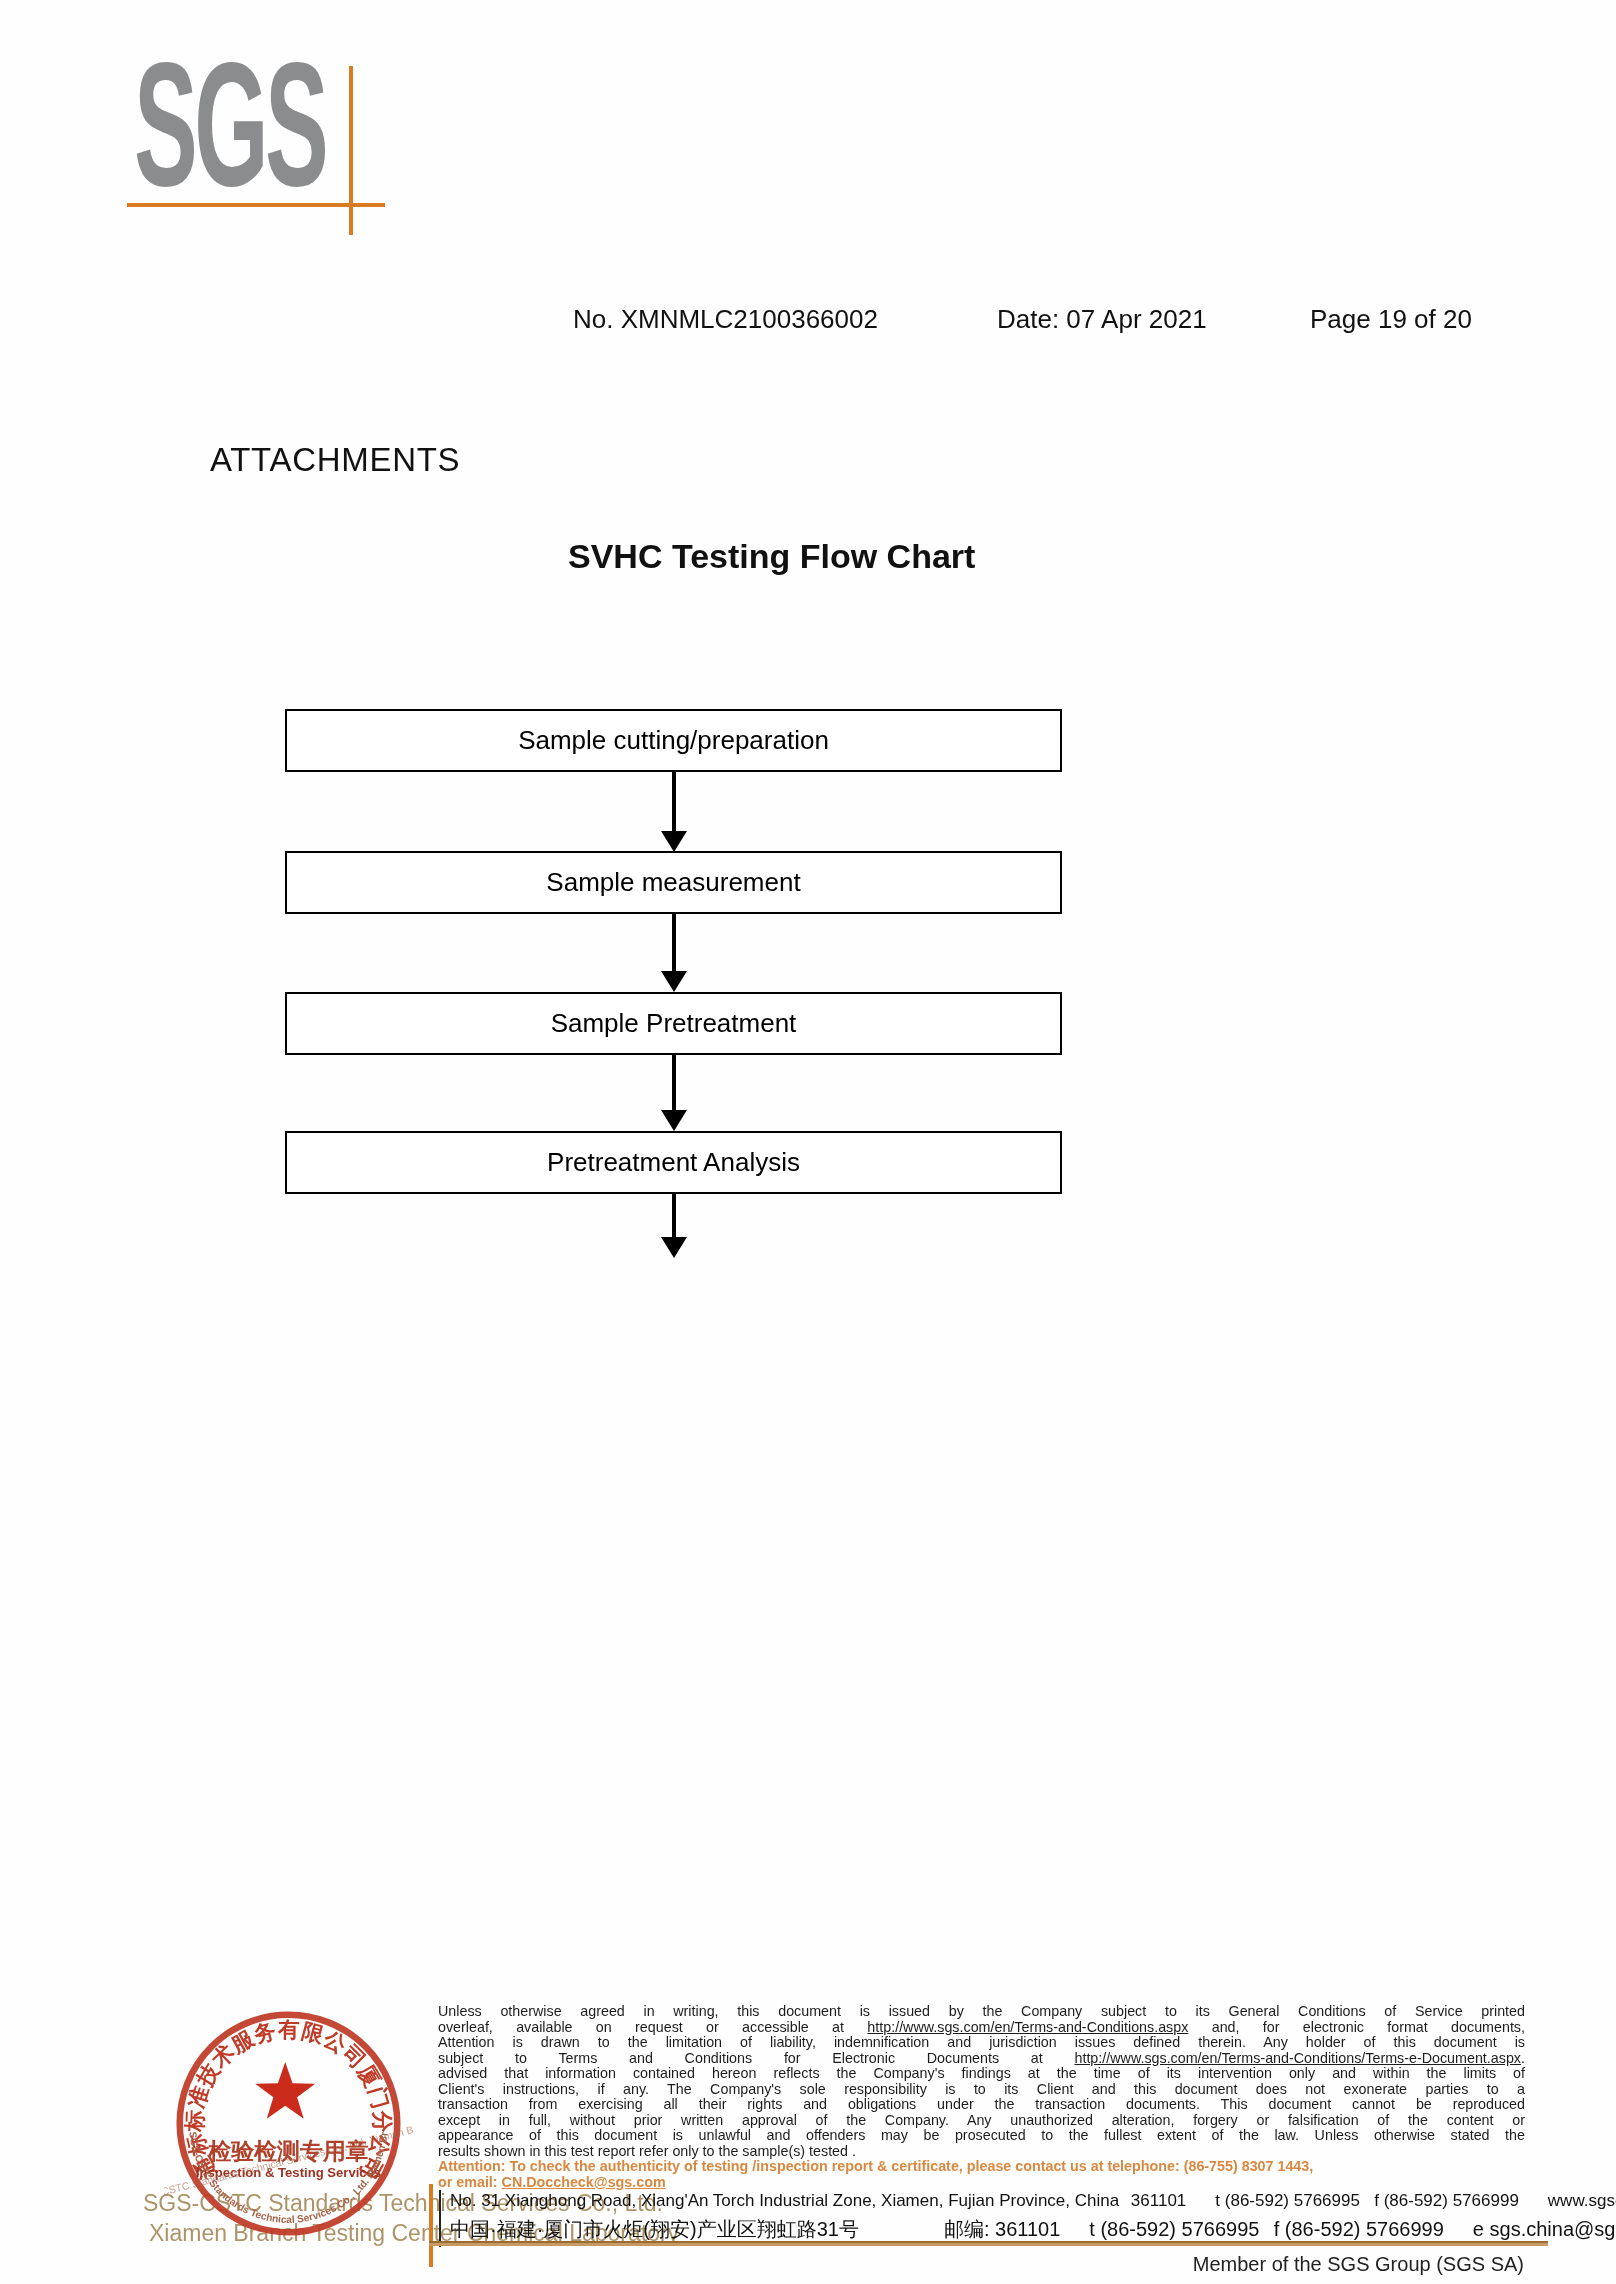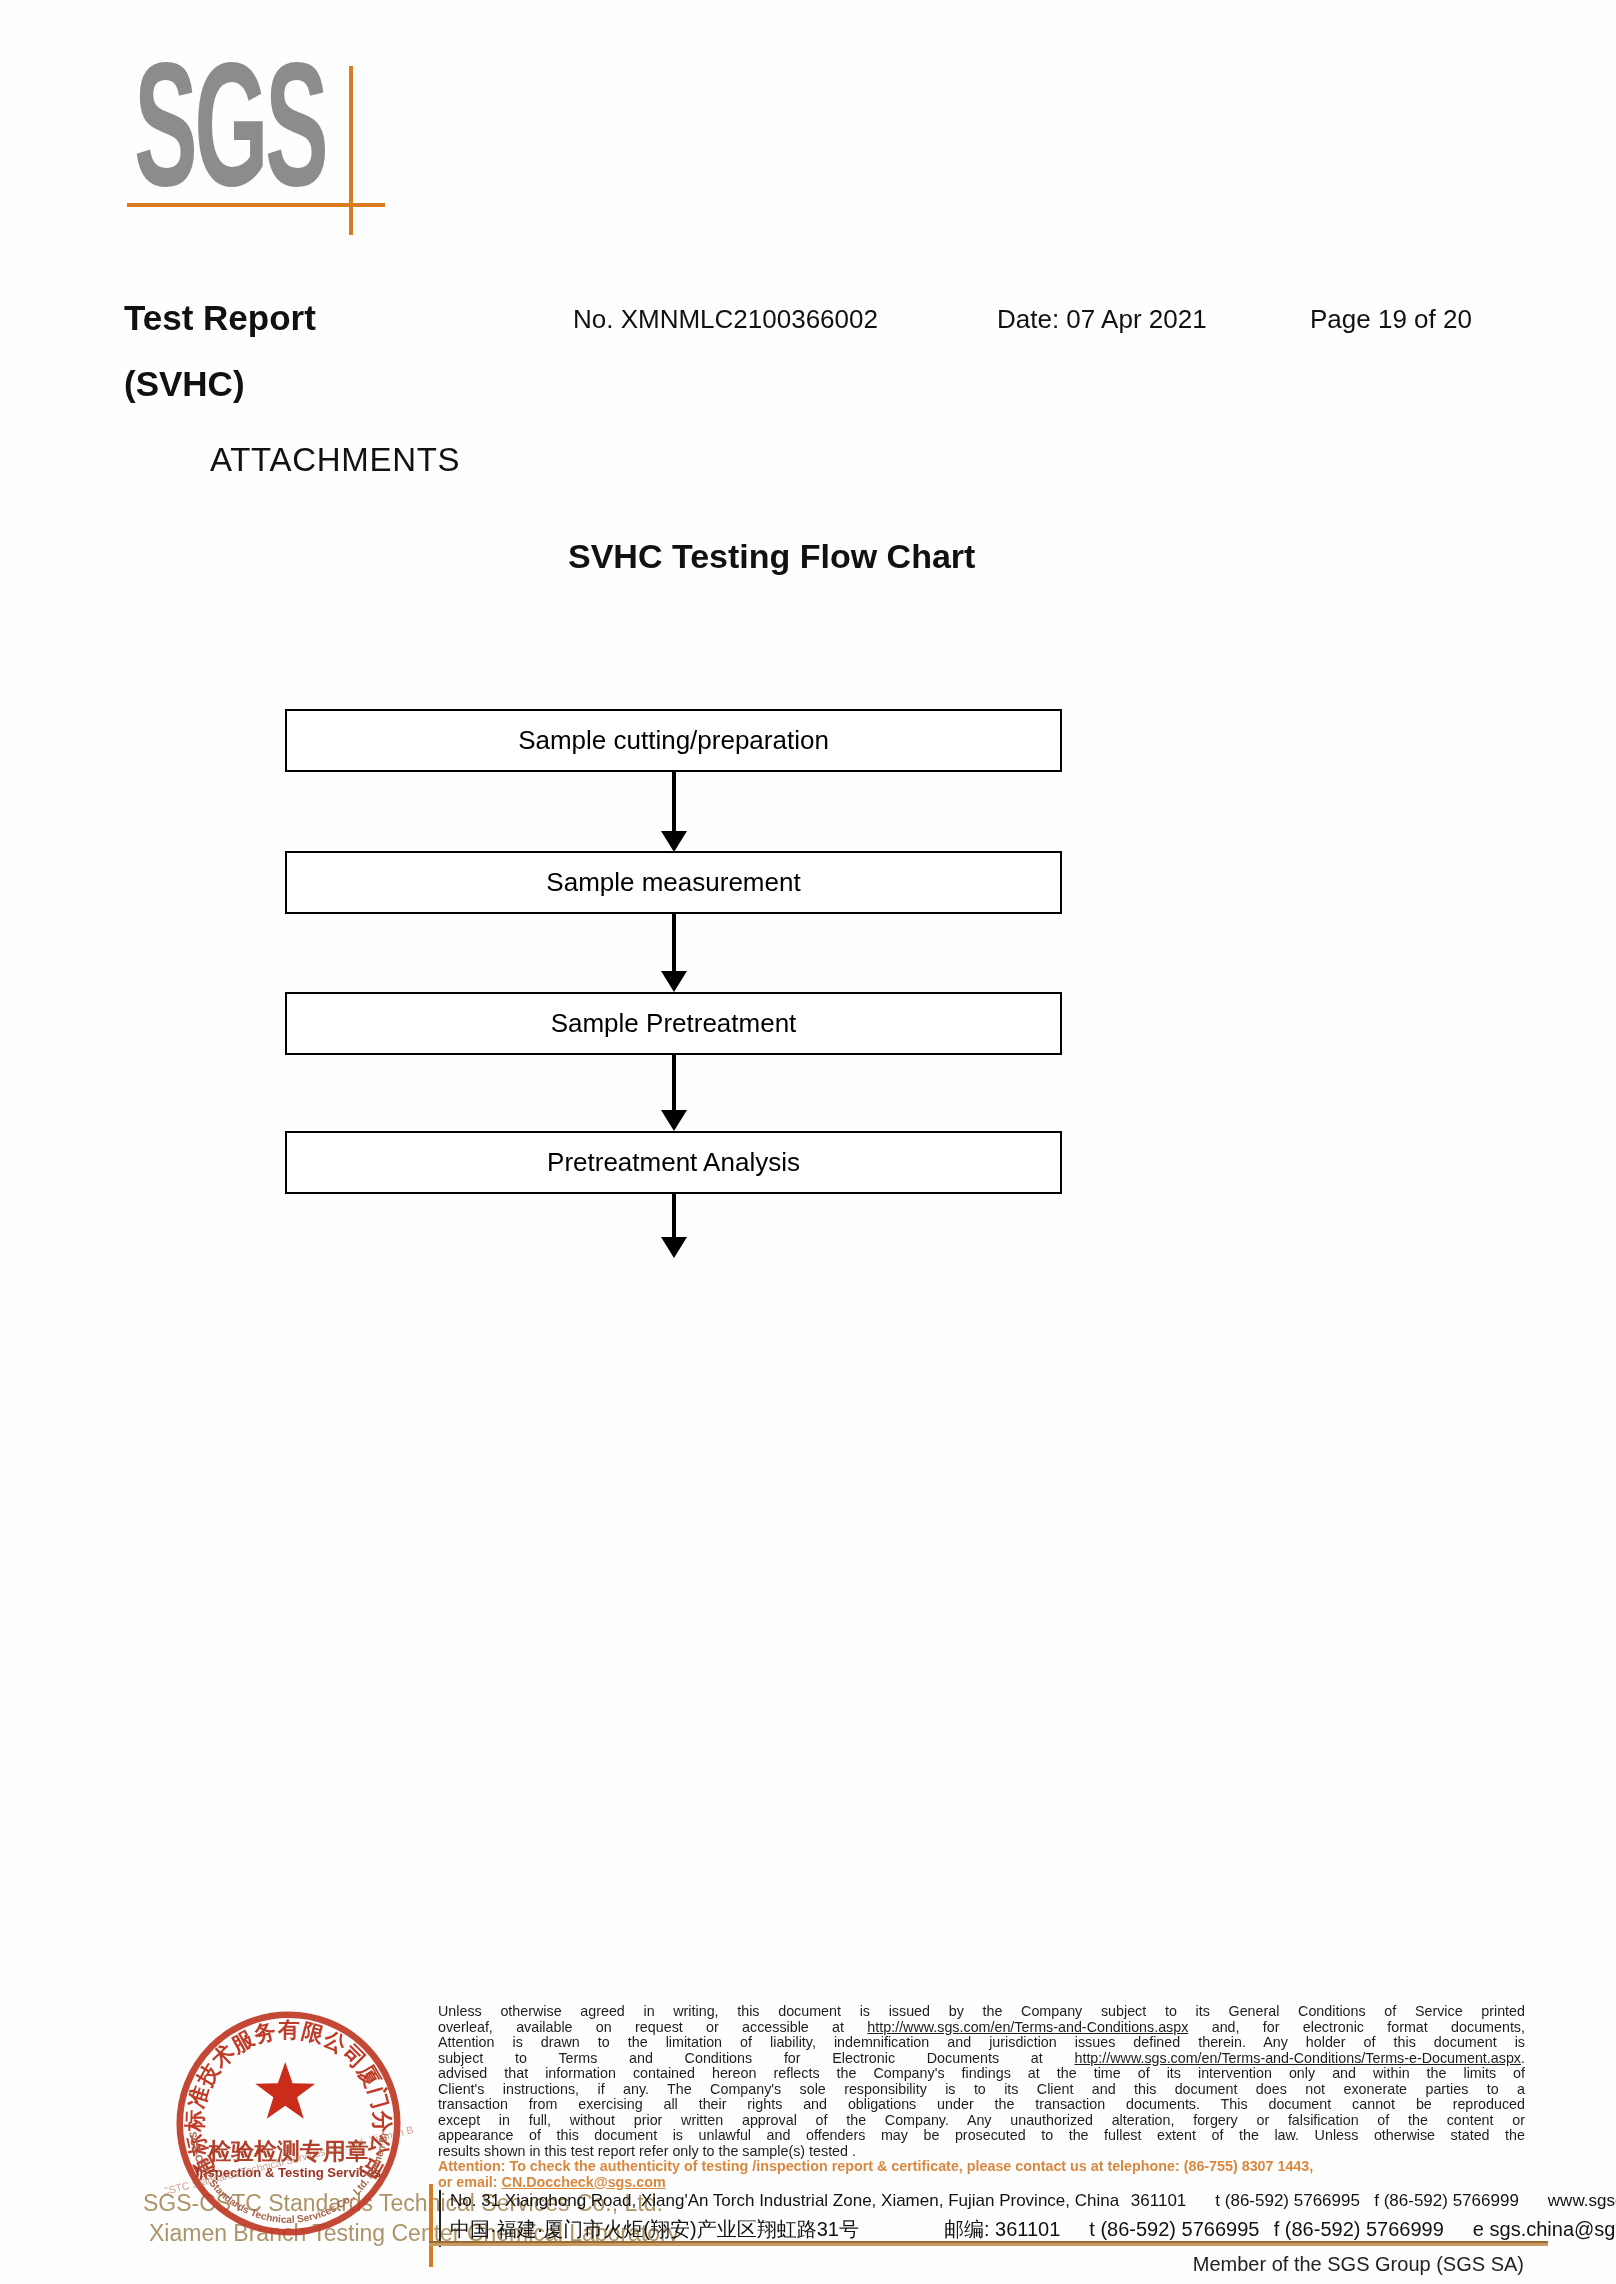--- a/index.html
+++ b/index.html
@@ -79,24 +79,20 @@
 </style>
 </head>
 <body>
 
 <div class="page">
 
   <div class="logo-text">SGS</div>
   <div class="logo-hline"></div>
   <div class="logo-vline"></div>
 
-  <div class="hdr-title">
-    <div>Test Report</div>
-    <div>(SVHC)</div>
-  </div>
   <div class="hdr-meta hdr-no">No. XMNMLC2100366002</div>
   <div class="hdr-meta hdr-date">Date: 07 Apr 2021</div>
   <div class="hdr-meta hdr-page">Page 19 of 20</div>
 
   <div class="attachments">ATTACHMENTS</div>
   <div class="fc-title">SVHC Testing Flow Chart</div>
 
   <div class="fcbox b1">
       <span>Sample cutting/preparation</span>
     </div>

